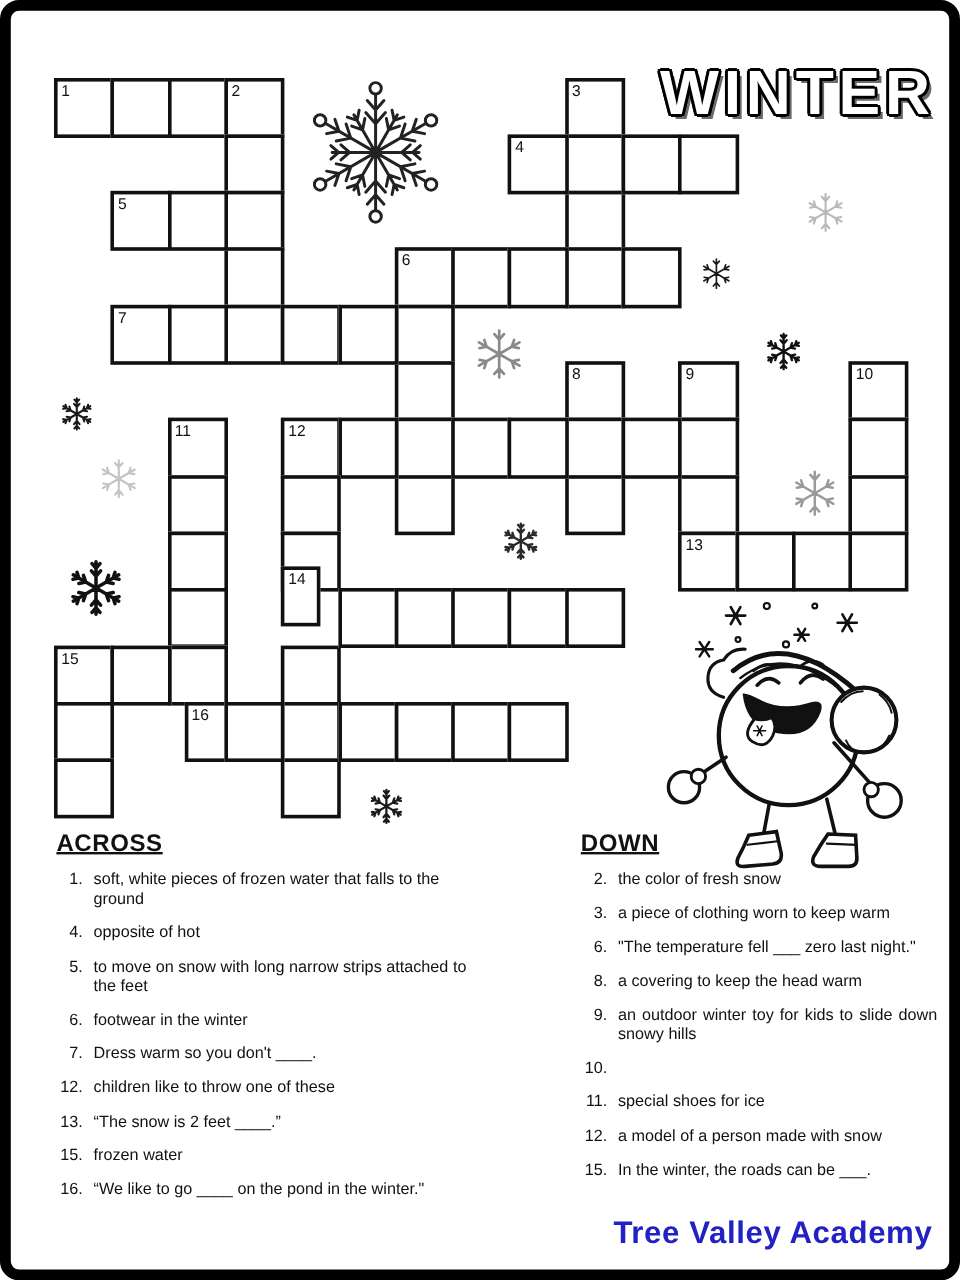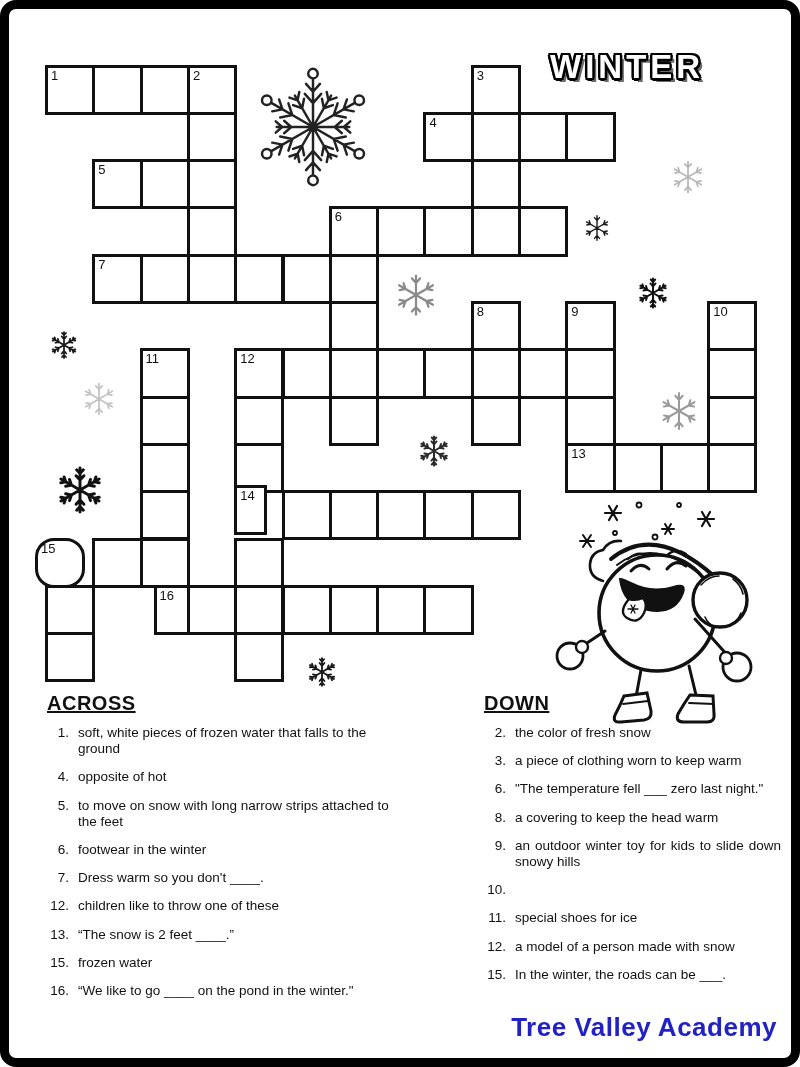--- a/index.html
+++ b/index.html
@@ -4,21 +4,21 @@
 <style>
   html,body{margin:0;padding:0;background:#fff;}
   body{width:800px;height:1067px;position:relative;overflow:hidden;
        font-family:"Liberation Sans",sans-serif;color:#111;}
   #page{position:absolute;inset:0;background:#fff;}
   .frame{position:absolute;left:0;top:0;right:0;bottom:0;
          border:9px solid #000;border-radius:16px;pointer-events:none;}
 
   
   .title{position:absolute;left:550px;top:48px;margin:0;
-         font-size:33px;font-weight:800;letter-spacing:4px;color:#fff;
+         font-size:52px;font-weight:800;letter-spacing:4px;color:#fff;
          text-shadow:-2px -2px 0 #000,2px -2px 0 #000,-2px 2px 0 #000,2px 2px 0 #000,
                      -2.5px 0 0 #000,2.5px 0 0 #000,0 -2.5px 0 #000,0 2.5px 0 #000,
                      4px 4px 0 #6b6b6b;}
 
   
   #grid{position:absolute;left:0;top:0;}
   .grid-cell{position:absolute;background:#fff;border:3px solid #111;box-sizing:border-box;}
   .cell-num{position:absolute;top:0px;left:3px;font-size:13px;line-height:15px;color:#111;}
 
   
@@ -190,34 +190,34 @@
       </div>
       <div class="grid-cell" style="left: 234.2px; top: 348.3px; width: 50.3px; height: 50.3px;">
         <span class="cell-num">12</span>
       </div>
       <div class="grid-cell" style="left: 281.5px; top: 348.3px; width: 50.3px; height: 50.3px;"></div>
       <div class="grid-cell" style="left: 376.1px; top: 348.3px; width: 50.3px; height: 50.3px;"></div>
       <div class="grid-cell" style="left: 423.4px; top: 348.3px; width: 50.3px; height: 50.3px;"></div>
       <div class="grid-cell" style="left: 518px; top: 348.3px; width: 50.3px; height: 50.3px;"></div>
       <div class="grid-cell" style="left: 234.2px; top: 395.6px; width: 50.3px; height: 50.3px;"></div>
       <div class="grid-cell" style="left: 234.2px; top: 442.9px; width: 50.3px; height: 50.3px;"></div>
-      <div class="grid-cell" style="left: 234.2px; top: 485px; width: 33px; height: 50.3px;">
+      <div class="grid-cell" style="left: 234.2px; top: 472px; width: 33px; height: 50.3px;">
         <span class="cell-num">14</span>
       </div>
       <div class="grid-cell" style="left: 234.2px; top: 537.5px; width: 50.3px; height: 50.3px;"></div>
       <div class="grid-cell" style="left: 234.2px; top: 584.8px; width: 50.3px; height: 50.3px;"></div>
       <div class="grid-cell" style="left: 234.2px; top: 632.1px; width: 50.3px; height: 50.3px;"></div>
       <div class="grid-cell" style="left: 612.6px; top: 442.9px; width: 50.3px; height: 50.3px;"></div>
       <div class="grid-cell" style="left: 659.9px; top: 442.9px; width: 50.3px; height: 50.3px;"></div>
       <div class="grid-cell" style="left: 281.5px; top: 490.2px; width: 50.3px; height: 50.3px;"></div>
       <div class="grid-cell" style="left: 328.8px; top: 490.2px; width: 50.3px; height: 50.3px;"></div>
       <div class="grid-cell" style="left: 376.1px; top: 490.2px; width: 50.3px; height: 50.3px;"></div>
       <div class="grid-cell" style="left: 423.4px; top: 490.2px; width: 50.3px; height: 50.3px;"></div>
       <div class="grid-cell" style="left: 470.7px; top: 490.2px; width: 50.3px; height: 50.3px;"></div>
-      <div class="grid-cell" style="left: 35px; top: 537.5px; width: 50.3px; height: 50.3px; border-radius: 19px;">
+      <div class="grid-cell" style="left: 45px; top: 537.5px; width: 50.3px; height: 50.3px;">
         <span class="cell-num">15</span>
       </div>
       <div class="grid-cell" style="left: 92.3px; top: 537.5px; width: 50.3px; height: 50.3px;"></div>
       <div class="grid-cell" style="left: 45px; top: 584.8px; width: 50.3px; height: 50.3px;"></div>
       <div class="grid-cell" style="left: 45px; top: 632.1px; width: 50.3px; height: 50.3px;"></div>
       <div class="grid-cell" style="left: 186.9px; top: 584.8px; width: 50.3px; height: 50.3px;"></div>
       <div class="grid-cell" style="left: 281.5px; top: 584.8px; width: 50.3px; height: 50.3px;"></div>
       <div class="grid-cell" style="left: 328.8px; top: 584.8px; width: 50.3px; height: 50.3px;"></div>
       <div class="grid-cell" style="left: 376.1px; top: 584.8px; width: 50.3px; height: 50.3px;"></div>
       <div class="grid-cell" style="left: 423.4px; top: 584.8px; width: 50.3px; height: 50.3px;"></div>

